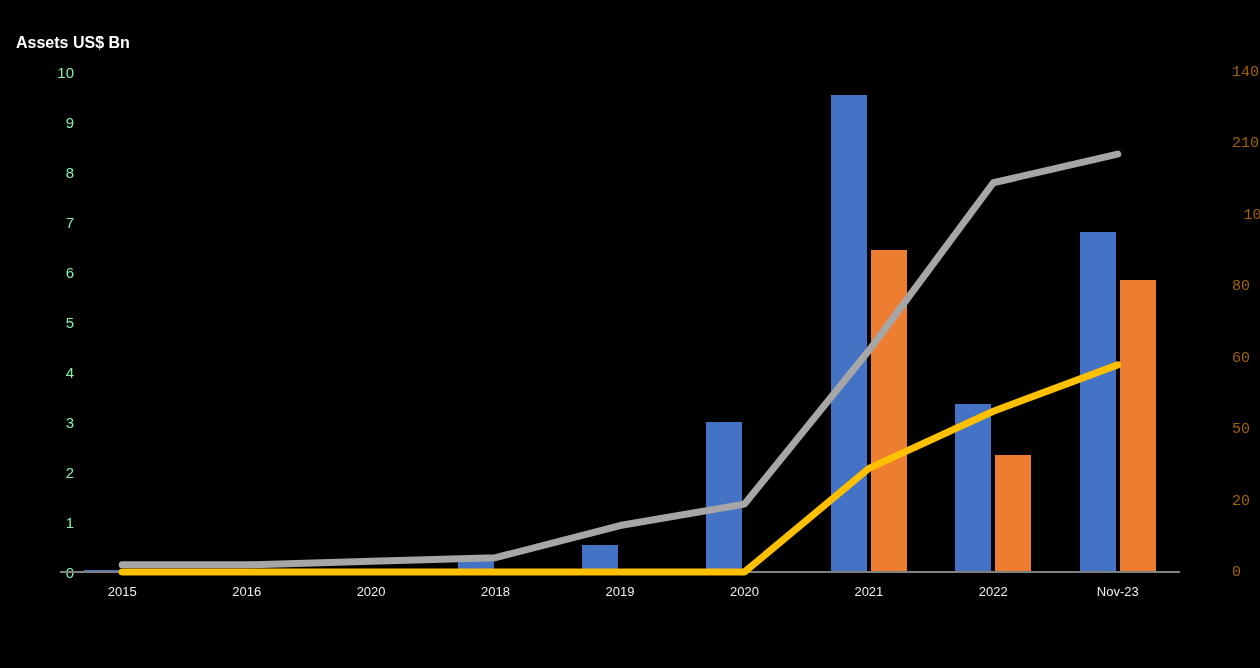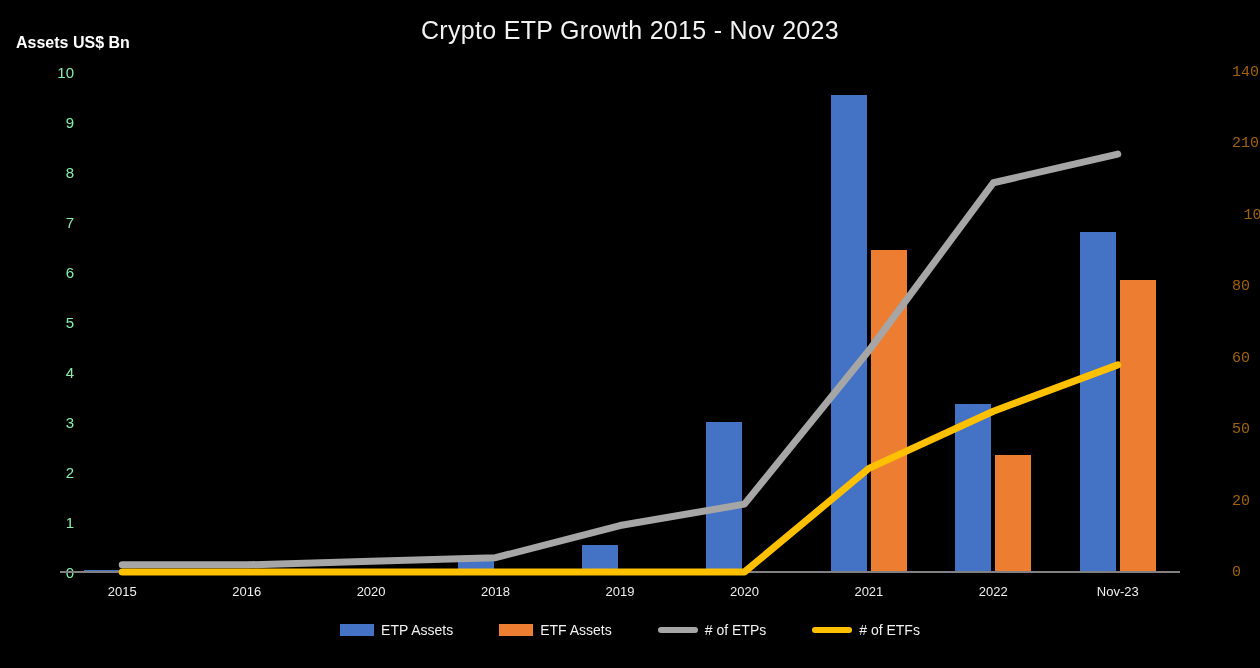--- a/index.html
+++ b/index.html
@@ -125,21 +125,20 @@
     width: 1260px;
     height: 668px;
     pointer-events: none;
   }
 </style>
 </head>
 <body>
 
 <div id="chart-root">
 
-  <div id="chart-title">Crypto ETP Growth 2015 - Nov 2023</div>
 
   <div id="y-axis-left-title">Assets US$ Bn</div>
 
   <div id="y-axis-left">
       <div class="y-tick-left" style="top: 572px;">0</div>
       <div class="y-tick-left" style="top: 522px;">1</div>
       <div class="y-tick-left" style="top: 472px;">2</div>
       <div class="y-tick-left" style="top: 422px;">3</div>
       <div class="y-tick-left" style="top: 372px;">4</div>
       <div class="y-tick-left" style="top: 322px;">5</div>
@@ -186,32 +185,14 @@
       <div class="bar etf" style="background: rgb(237, 125, 49); width: 36px; height: 292.5px; left: 1059.78px;"></div>
     </div>
 
   <div id="axis-baseline"></div>
 
   <svg class="series-lines" viewBox="0 0 1260 668">
     <polyline id="line-etps" fill="none" stroke="#a6a6a6" stroke-width="7" stroke-linejoin="round" stroke-linecap="round" points="122.22222222222223,564.8571428571429 246.66666666666666,564.8571428571429 371.1111111111111,561.2857142857143 495.55555555555554,557.7142857142857 620,525.5714285714286 744.4444444444445,504.14285714285717 868.8888888888889,350.57142857142856 993.3333333333334,182.71428571428572 1117.7777777777778,154.1428571428571"></polyline>
     <polyline id="line-etfs" fill="none" stroke="#ffc000" stroke-width="7" stroke-linejoin="round" stroke-linecap="round" points="122.22222222222223,572 246.66666666666666,572 371.1111111111111,572 495.55555555555554,572 620,572 744.4444444444445,572 868.8888888888889,468.42857142857144 993.3333333333334,411.2857142857143 1117.7777777777778,364.85714285714283"></polyline>
   </svg>
 
-  <div id="legend">
-      <div class="legend-item">
-        <span class="legend-swatch-bar" style="background: rgb(68, 114, 196);"></span>
-        <span>ETP Assets</span>
-      </div>
-      <div class="legend-item">
-        <span class="legend-swatch-bar" style="background: rgb(237, 125, 49);"></span>
-        <span>ETF Assets</span>
-      </div>
-      <div class="legend-item">
-        <span class="legend-swatch-line" style="background: rgb(166, 166, 166);"></span>
-        <span># of ETPs</span>
-      </div>
-      <div class="legend-item">
-        <span class="legend-swatch-line" style="background: rgb(255, 192, 0);"></span>
-        <span># of ETFs</span>
-      </div>
-    </div>
 
 </div>
 
 </body></html>

